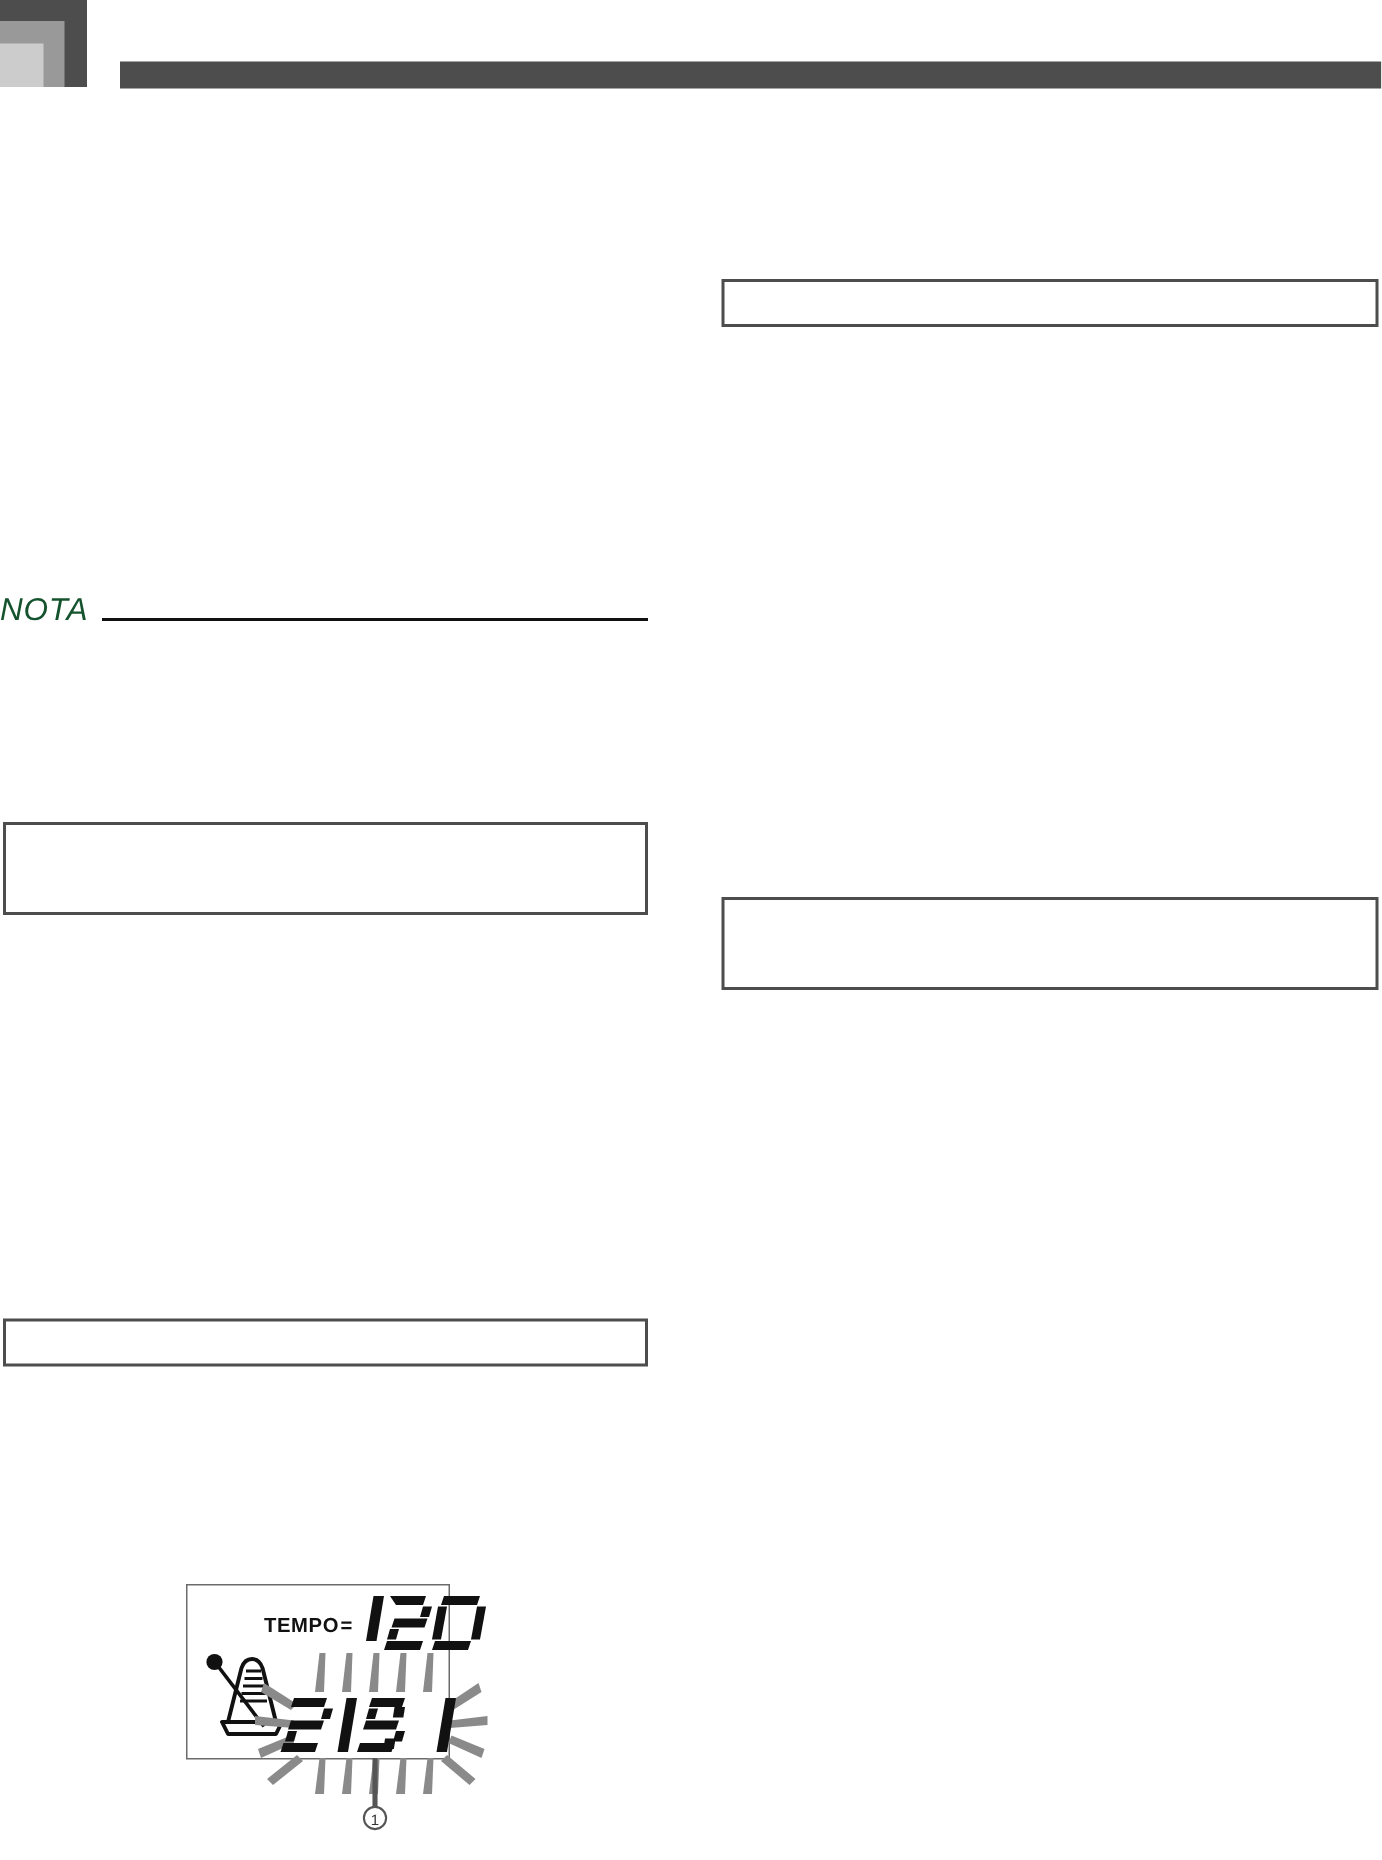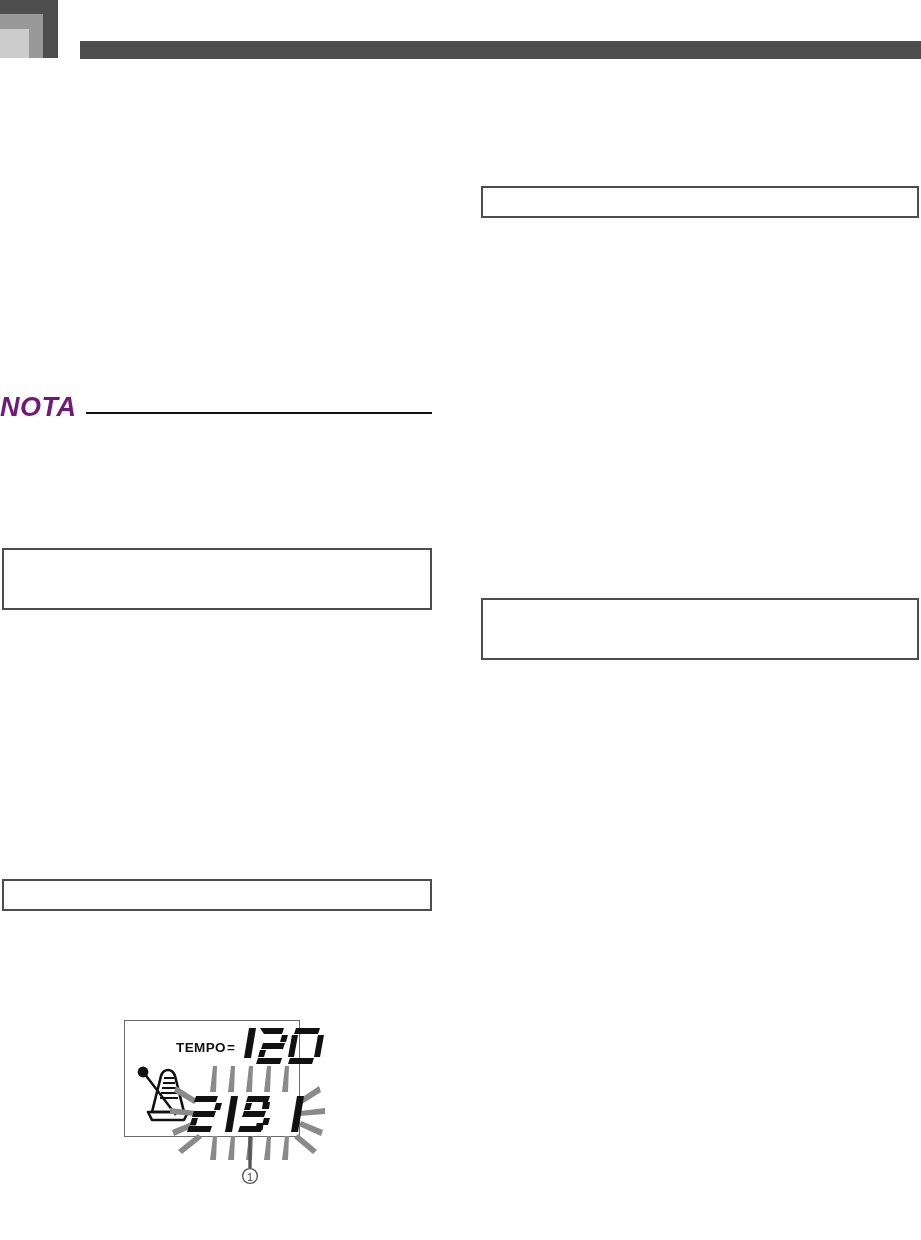--- a/index.html
+++ b/index.html
@@ -37,25 +37,25 @@
   
   .nota-block {
     position: absolute;
     left: 0px; top: 392px;
     width: 432px; height: 30px;
     display: flex;
     align-items: center;
   }
   .nota-label {
     font-family: "Liberation Sans", sans-serif;
-    font-weight: bold;
+    font-weight: normal;
     font-style: italic;
-    font-size: 27px;
+    font-size: 21px;
     letter-spacing: 0.5px;
-    color: #701a75;
+    color: #14532d;
     white-space: nowrap;
   }
   .nota-rule {
     flex: 1 1 auto;
     height: 0;
     border-top: 2.5px solid #111111;
     margin-left: 9px;
     margin-top: 12px;
   }
 
@@ -67,21 +67,21 @@
     box-sizing: border-box;
   }
   .box-r1 { left: 481px; top: 186px; width: 438px; height: 32px; }
   .box-l1 { left: 2px;   top: 548px; width: 430px; height: 62px; }
   .box-r2 { left: 481px; top: 598px; width: 438px; height: 62px; }
   .box-l2 { left: 2px;   top: 879px; width: 430px; height: 32px; }
 
   
   .lcd-figure {
     position: absolute;
-    left: 124px; top: 1020px;
+    left: 124px; top: 1056px;
     width: 200px; height: 160px; text-align: right;
   }
   .lcd-frame {
     position: absolute;
     left: 0; top: 0;
     width: 176px; height: 117px;
     border: 1.6px solid #6b6b6b;
     background: #ffffff;
     box-sizing: border-box;
   }

